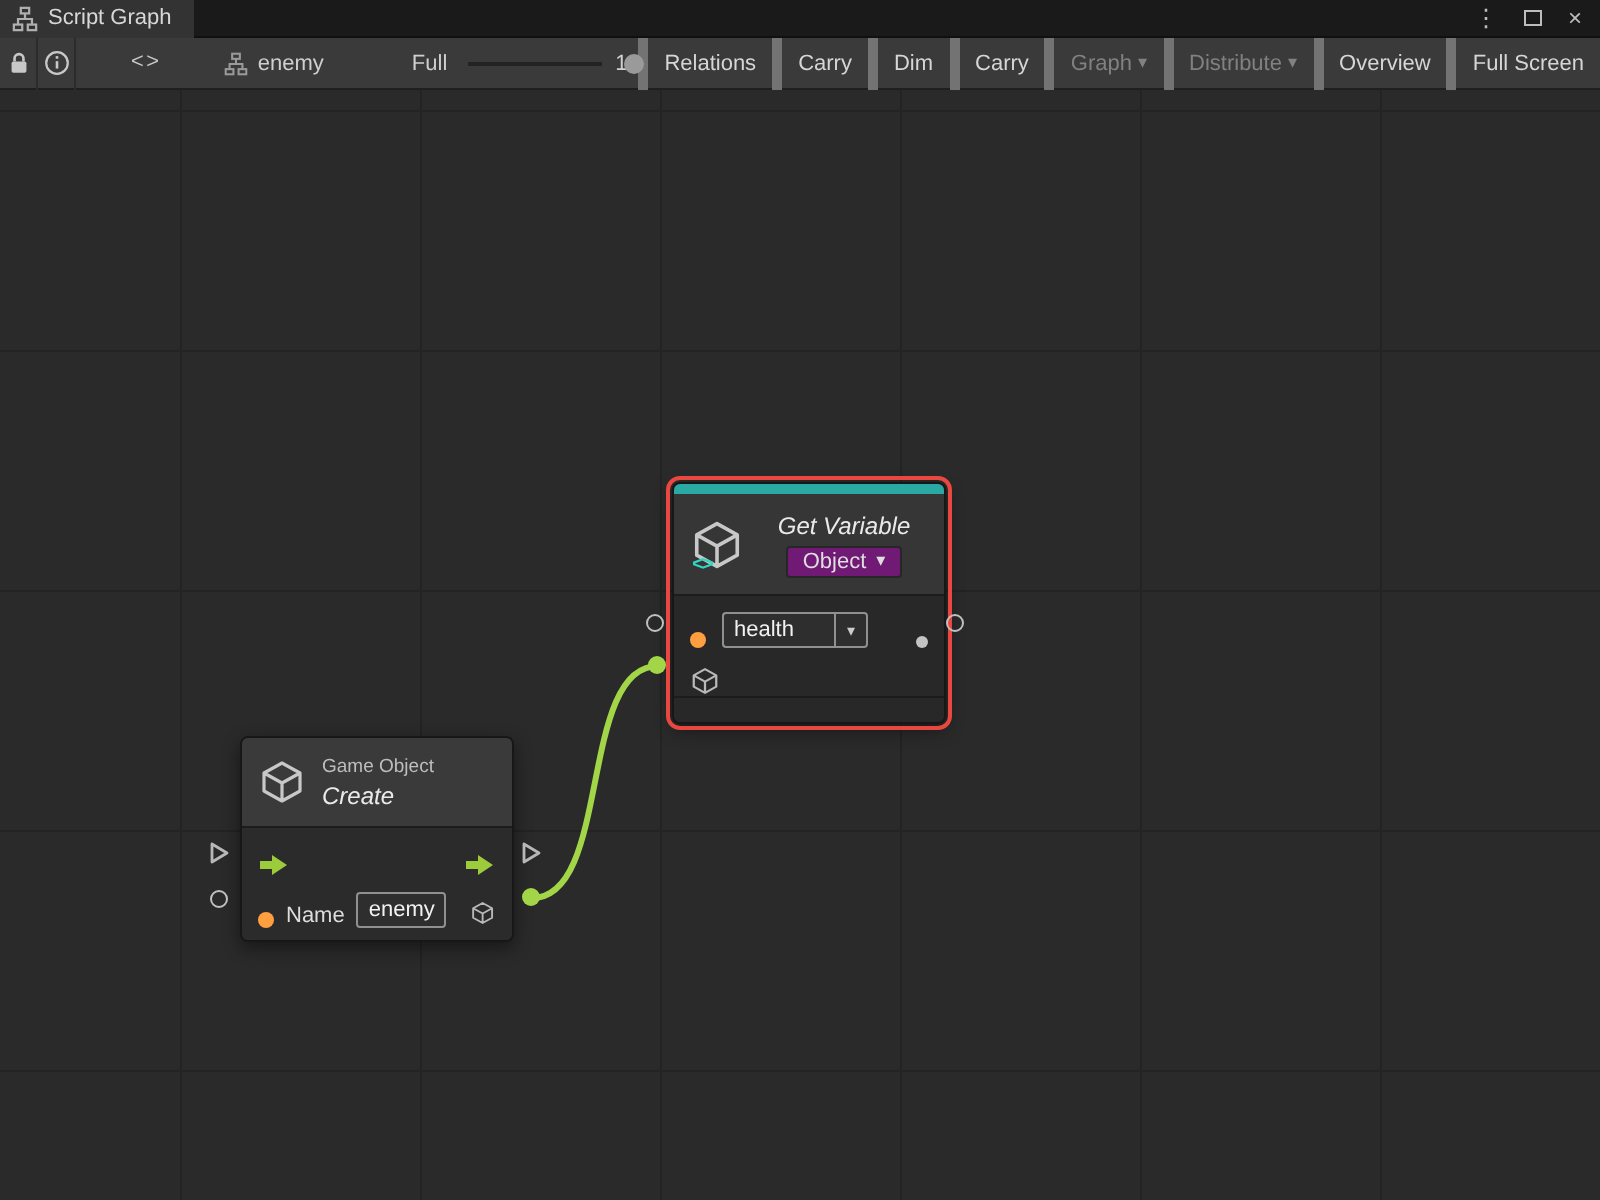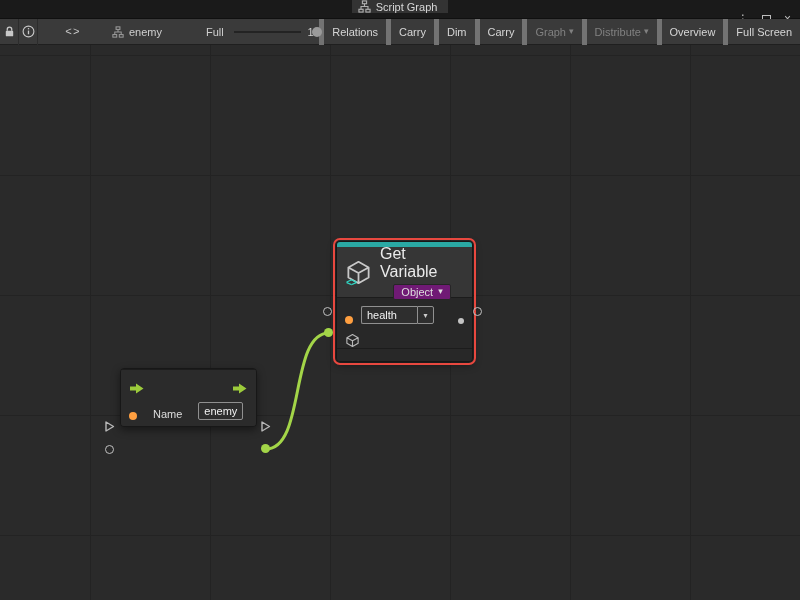--- a/index.html
+++ b/index.html
@@ -4,21 +4,21 @@
 <style>
   html,body{margin:0;padding:0;background:#111;}
   *{box-sizing:border-box;}
   #app{
     position:relative;width:800px;height:600px;overflow:hidden;
     font-family:"Liberation Sans","DejaVu Sans",sans-serif;
     background:#2a2a2a;user-select:none;
   }
   
   .titlebar{position:absolute;top:0;left:0;right:0;height:19px;background:#1a1a1a;
-    border-bottom:1px solid #101010;display:flex;align-items:center;flex-direction:column;}
+    border-bottom:1px solid #101010;display:flex;align-items:center;}
   .tab{height:19px;display:inline-flex;align-items:center;gap:5px;padding:0 11px 0 6px;
     background:#333333;color:#d8d8d8;font-size:11px;}
   .win-controls{margin-left:auto;display:flex;align-items:center;gap:13px;padding-right:9px;color:#bdbdbd;}
   .win-controls .glyph{font-size:12px;line-height:1;cursor:default;}
   .max-box{width:9px;height:8px;border:1px solid #bdbdbd;}
   
   .toolbar{position:absolute;top:19px;left:0;right:0;height:26px;background:#3a3a3a;
     border-bottom:1px solid #1f1f1f;display:flex;align-items:center;font-size:11px;color:#d4d4d4;}
   .icon-btn{height:26px;display:flex;align-items:center;justify-content:center;width:24px;cursor:pointer;}
   .vsep{width:1px;height:26px;background:#2c2c2c;}
@@ -44,32 +44,32 @@
   .wire-layer{position:absolute;inset:0;pointer-events:none;}
   
   .node{position:absolute;width:137px;border:1px solid #171717;border-radius:4px;
     background:#282828;box-shadow:0 3px 9px rgba(0,0,0,.45);overflow:hidden;cursor:default;}
   .node.selected{outline:2px solid #e8483f;outline-offset:1px;}
   .teal-strip{height:5px;background:#2aa9a4;}
   .node-header{background:#363636;display:flex;align-items:center;gap:8px;padding:0 8px;}
   .gv-header{height:50px;}
   .go-header{height:44px;background:#3a3a3a;}
   .hdr-col{display:flex;flex-direction:column;align-items:center;gap:3px;flex:1;}
-  .node-title{font-size:16px;color:#eaeaea;}
+  .node-title{font-size:12px;color:#eaeaea;font-style:italic;}
   .node-sub{font-size:9.5px;color:#bdbdbd;}
   .mini-dd{display:inline-flex;align-items:center;gap:5px;background:#701a75;border:1px solid #262626;
     border-radius:2px;padding:1px 7px;font-size:11px;color:#dedede;cursor:pointer;}
   .divider{height:1px;background:#1c1c1c;}
   .node-body{background:#282828;}
   .go-body{background:#2b2b2b;}
   .row{display:flex;align-items:flex-end;padding:0 8px;}
   .row-health{height:26px;}
   .row-obj{height:24px;}
   .row-flow{height:24px;justify-content:space-between;}
-  .row-name{height:26px;gap:16px;}
+  .row-name{height:26px;gap:6px;}
   .footer-pad{height:12px;}
   .dot-orange{width:8px;height:8px;border-radius:50%;background:#ff9f40;flex:0 0 auto;}
   .dot-gray{width:6px;height:6px;border-radius:50%;background:#c4c4c4;flex:0 0 auto;}
   .combo{display:flex;margin-left:8px;height:18px;}
   .combo .txt{display:flex;align-items:center;background:#2e2e2e;border:1px solid #909090;
     border-right:none;border-radius:2px 0 0 2px;padding:0 5px;font-size:11px;color:#f2f2f2;width:56px;}
   .combo .arr{display:flex;align-items:center;justify-content:center;background:#2e2e2e;
     border:1px solid #909090;border-radius:0 2px 2px 0;width:17px;font-size:8px;color:#cccccc;cursor:pointer;}
   .txt-field{display:flex;align-items:center;background:#2e2e2e;border:1px solid #909090;border-radius:2px;
     height:18px;padding:0 5px;font-size:11px;color:#f2f2f2;width:50px;}
@@ -217,20 +217,29 @@
         <div class="divider"></div>
         <div class="footer-pad"></div>
       </div>
     </div>
 
     <span class="port-circle" style="left:323px;top:262px;"></span>
     <span class="port-circle" style="left:473px;top:262px;"></span>
     <span class="port-green" style="left:324px;top:283px;"></span>
 
     <div class="node" style="left:120px;top:323px;">
+      <div class="node-header go-header">
+        <svg width="24" height="24" viewBox="0 0 24 24">
+          <path d="M12 2.5 L21 7.5 V16.5 L12 21.5 L3 16.5 V7.5 Z M3 7.5 L12 12.5 L21 7.5 M12 12.5 V21.5" fill="none" stroke="#c8c8c8" stroke-width="1.6" stroke-linejoin="round"></path>
+        </svg>
+        <span style="display:flex;flex-direction:column;gap:2px;">
+          <span class="node-sub">Game Object</span>
+          <span class="node-title">Create</span>
+        </span>
+      </div>
       <div class="divider"></div>
       <div class="node-body go-body">
         <div class="row row-flow">
           <svg width="16" height="11" viewBox="0 0 16 11">
             <path d="M1 3.5 H7 V0.5 L14.5 5.5 L7 10.5 V7.5 H1 Z" fill="#9ccb3b"></path>
           </svg>
           <svg width="16" height="11" viewBox="0 0 16 11">
             <path d="M1 3.5 H7 V0.5 L14.5 5.5 L7 10.5 V7.5 H1 Z" fill="#9ccb3b"></path>
           </svg>
         </div>

